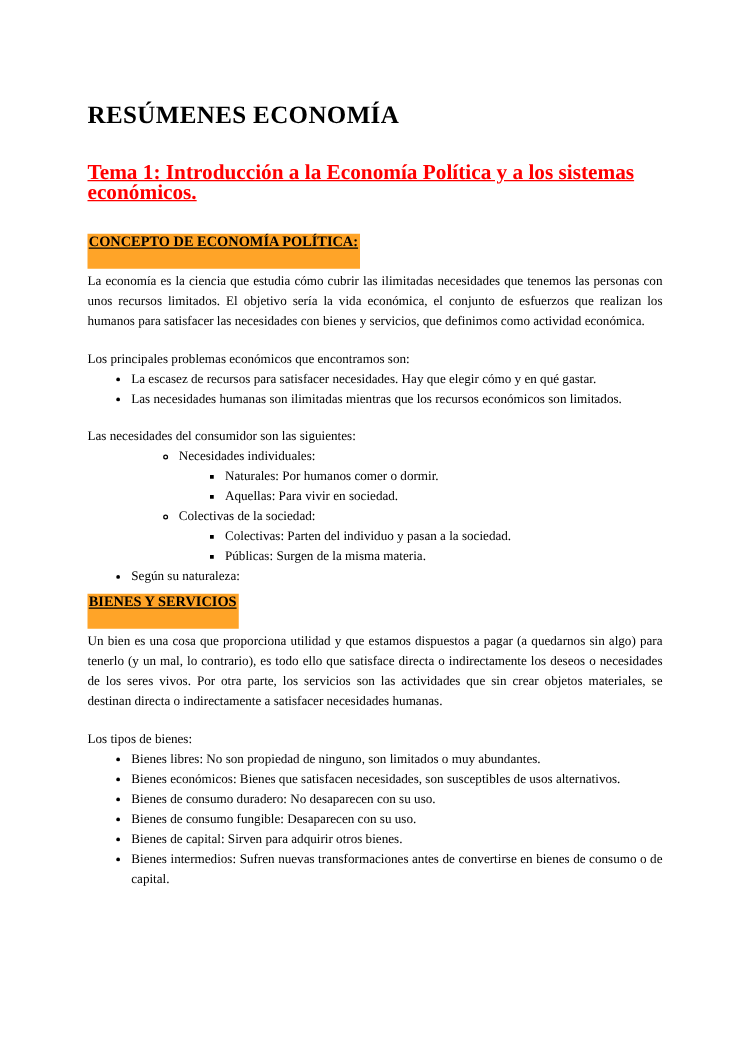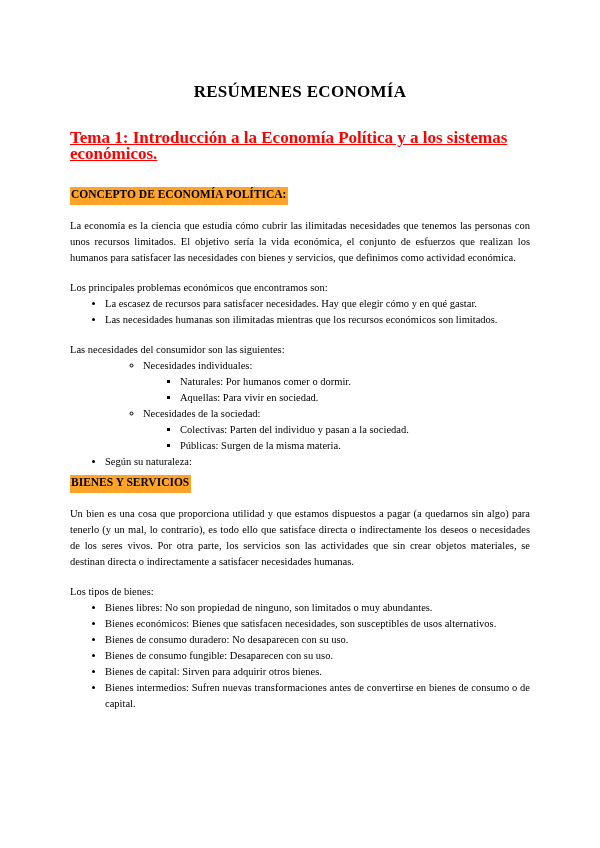--- a/index.html
+++ b/index.html
@@ -11,22 +11,22 @@
     margin: 0 auto;
     background: #ffffff;
     padding: 82px 70px 0 70px;
     font-family: "Liberation Serif", serif;
     color: #000000;
     font-size: 10.5px;
     line-height: 16px;
     overflow: hidden;
   }
   .doc-title {
-    text-align: center;
-    font-size: 17px;
+    text-align: left;
+    font-size: 20px;
     line-height: 20px;
     font-weight: bold;
     letter-spacing: 0.3px;
     margin-bottom: 28px;
   }
   .tema-heading {
     color: var(--tema-red, #FF0000);
     font-size: 17px;
     line-height: 16px;
     font-weight: bold;
@@ -35,21 +35,22 @@
   }
   .section-heading {
     font-size: 11.5px;
     line-height: 16px;
     font-weight: bold;
     margin-top: 4px;
     margin-bottom: 16px;
   }
   .section-heading .hl {
     background: var(--highlight-orange, #FFA428);
-    padding: 1px 2px 5px 1px;
+    padding: 1px 2px 15px 1px;
+    text-decoration: underline;
   }
   p.para { text-align: justify; margin-bottom: 14px; }
   p.intro { text-align: left; margin-bottom: 0; }
   ul { margin: 0; list-style-position: outside; }
   ul.l1 { padding-left: 35px;  list-style-type: disc; }
   ul.l2 { padding-left: 73px;  list-style-type: circle; }
   ul.l3 { padding-left: 110px; list-style-type: square; }
   li { text-align: justify; }
   ul.mb { margin-bottom: 14px; }
 </style>
@@ -74,21 +75,21 @@
 
   <p class="intro">Las necesidades del consumidor son las siguientes:</p>
   <ul class="l2">
     <li>Necesidades individuales:</li>
   </ul>
   <ul class="l3">
     <li>Naturales: Por humanos comer o dormir.</li>
     <li>Aquellas: Para vivir en sociedad.</li>
   </ul>
   <ul class="l2">
-    <li>Necesidades de la sociedad:</li>
+    <li>Colectivas de la sociedad:</li>
   </ul>
   <ul class="l3">
     <li>Colectivas: Parten del individuo y pasan a la sociedad.</li>
     <li>Públicas: Surgen de la misma materia.</li>
   </ul>
   <ul class="l1">
     <li>Según su naturaleza:</li>
   </ul>
 
   <h3 class="section-heading"><span class="hl">BIENES Y SERVICIOS</span></h3>

